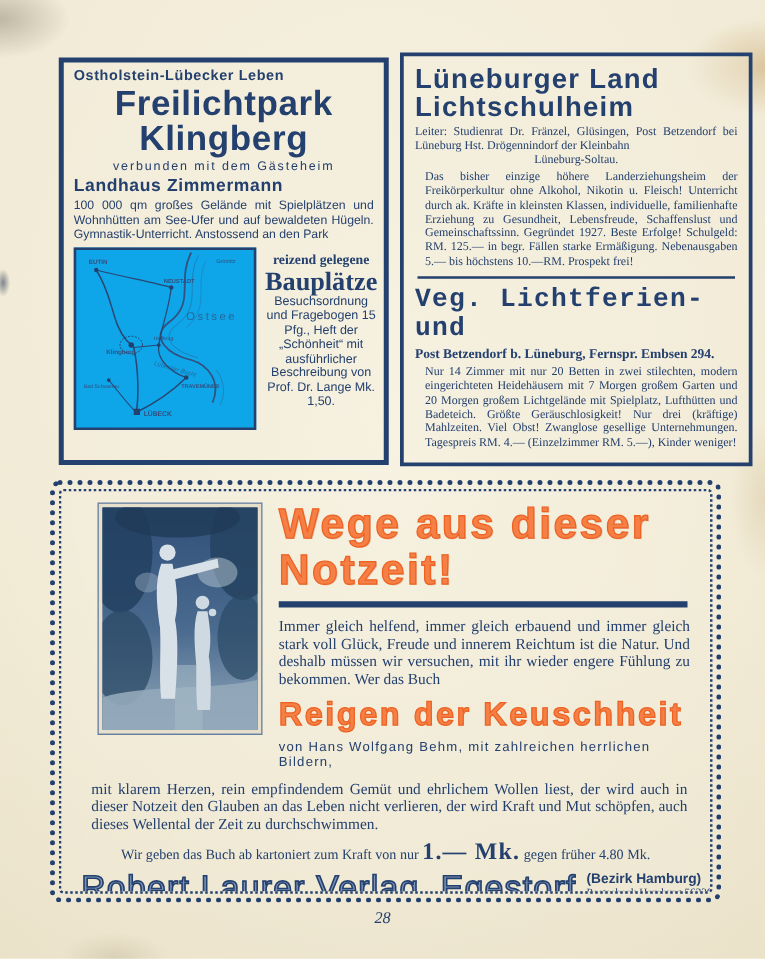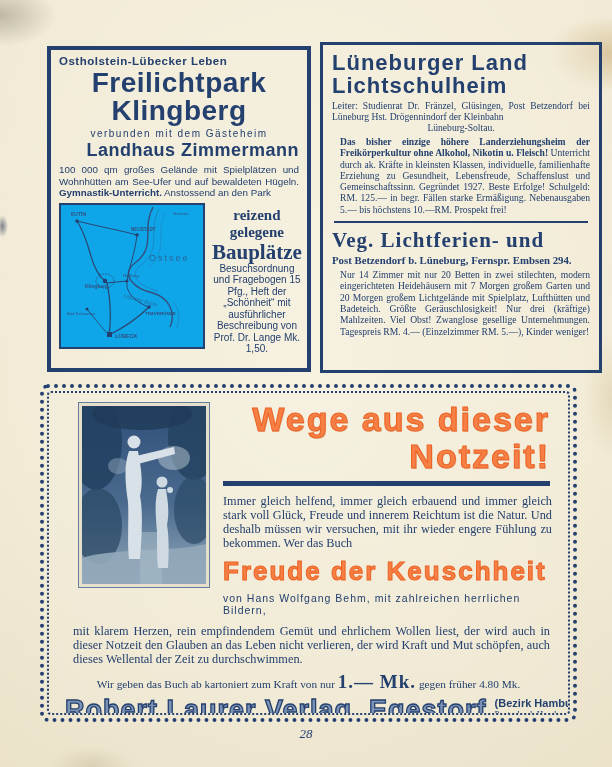--- a/index.html
+++ b/index.html
@@ -14,57 +14,57 @@
       radial-gradient(ellipse 60px 30px at 15% 100%, rgba(160,150,115,0.25), transparent 70%),
       radial-gradient(ellipse 500px 700px at 50% 45%, rgba(255,253,242,0.5), transparent 90%),
       linear-gradient(180deg,#f0e9d4 0%, #efe7d0 60%, #eae1c8 100%);
   }
   .box{position:absolute;box-sizing:border-box;background:rgba(244,238,222,0.35);}
   
   #klingberg{left:47px;top:46px;width:264px;height:326px;border:4px solid #24406e;padding:5px 8px 4px 8px;overflow:hidden;}
   .kicker{font-family:"Liberation Sans",sans-serif;font-weight:bold;font-size:11.5px;letter-spacing:0.5px;}
   .k-title{font-family:"Liberation Sans",sans-serif;font-weight:bold;font-size:28px;line-height:28px;text-align:center;letter-spacing:0.5px;margin-top:2px;}
   .k-sub{font-family:"Liberation Sans",sans-serif;font-size:10px;letter-spacing:1.5px;text-align:center;margin-top:3px;}
-  .k-guest{font-family:"Liberation Sans",sans-serif;font-weight:bold;font-size:18px;text-align:right;letter-spacing:0.5px;margin-top:1px;}
+  .k-guest{font-family:"Liberation Sans",sans-serif;font-weight:bold;font-size:14px;text-align:left;letter-spacing:0.5px;margin-top:1px;}
   .k-body{font-family:"Liberation Sans",sans-serif;font-size:9.8px;line-height:11.5px;text-align:justify;margin-top:3px;}
   .map-row{display:flex;margin-top:4px;}
   .map-frame{width:142px;height:142px;border:2px solid #24406e;background:#0ea5e9;flex:none;}
   .map-side{flex:1;padding-left:7px;text-align:center;}
-  .side1{font-weight:bold;font-size:15px;margin-top:4px;}
+  .side1{font-weight:bold;font-size:11px;margin-top:4px;}
   .side2{font-weight:bold;font-size:21px;line-height:22px;}
   .side3{font-weight:bold;font-size:13px;margin-bottom:6px;}
   .side-note{font-family:"Liberation Sans",sans-serif;font-size:10px;line-height:11.5px;}
   
   #rightbox{left:320px;top:42px;width:282px;height:331px;border:3px solid #24406e;padding:6px 9px;overflow:hidden;}
   .l-title{font-family:"Liberation Sans",sans-serif;font-weight:bold;font-size:22px;line-height:23px;letter-spacing:1px;}
   .l-leader{font-size:9.6px;line-height:11px;text-align:justify;margin-top:3px;}
   .l-leader-last{font-size:9.6px;text-align:center;}
   .l-loc{font-size:10.5px;letter-spacing:1.3px;margin-top:3px;}
   .l-body{font-size:9.6px;line-height:11.3px;text-align:justify;margin-top:3px;padding-left:8px;}
-  .l-bold{font-weight:bold;}
+  .l-bold{font-weight:normal;}
   .rule{border:0;border-top:2px solid #24406e;margin:6px 2px;}
-  .g-title{font-family:Liberation Serif, serif;font-weight:bold;font-size:21px;line-height:23px;letter-spacing:1px;}
+  .g-title{font-family:Liberation Mono, monospace;font-weight:bold;font-size:21px;line-height:23px;letter-spacing:1px;}
   .g-addr{font-weight:bold;font-size:10.8px;margin-top:2px;}
   .g-body{font-size:9.6px;line-height:11.3px;text-align:justify;margin-top:3px;padding-left:8px;}
   
   #laurer{left:40px;top:384px;width:537px;height:338px;border:4px dotted #24406e;border-radius:8px;padding:3px;background:rgba(244,238,222,0.25);}
   .lace-inner{border:2px dotted #24406e;border-radius:4px;height:100%;box-sizing:border-box;padding:8px 12px;overflow:hidden;}
   .laurer-top{position:relative;min-height:182px;}
   .photo-frame{position:absolute;left:18px;top:2px;width:124px;height:178px;border:3px solid #e6dfcb;outline:1px solid #647ea0;background:#35567e;}
   .laurer-right{margin-left:162px;}
-  .notzeit{font-family:"Liberation Sans",sans-serif;font-weight:bold;font-size:34px;line-height:37px;letter-spacing:2px;text-align:right;color:#f57f44;-webkit-text-stroke:1px #ed6223;text-shadow:1px 1px 0 rgba(180,70,20,0.25);padding-right:6px;}
+  .notzeit{font-family:"Liberation Sans",sans-serif;font-weight:bold;font-size:34px;line-height:37px;letter-spacing:2px;color:#f57f44;-webkit-text-stroke:1px #ed6223;text-shadow:1px 1px 0 rgba(180,70,20,0.25);padding-right:6px;}
   .big-rule{height:5px;background:#24406e;margin:6px 6px 8px 0;}
   .intro{font-size:12.3px;line-height:14px;text-align:justify;padding-right:4px;}
   .book-title{font-family:"Liberation Sans",sans-serif;font-weight:bold;font-size:26px;letter-spacing:2px;color:#f57f44;-webkit-text-stroke:1px #ed6223;margin-top:6px;}
   .byline{font-family:"Liberation Sans",sans-serif;font-size:10.5px;letter-spacing:1px;margin-top:5px;}
   .contin{font-size:12.3px;line-height:14px;text-align:justify;margin-top:8px;padding:0 6px 0 12px;}
   .price-line{text-align:center;margin-top:5px;font-size:11.3px;}
   .price-big{font-size:19px;font-weight:bold;letter-spacing:1px;}
   .pub-row{display:flex;align-items:flex-start;margin-top:2px;padding-left:4px;}
-  .pub-name{font-family:"Liberation Sans",sans-serif;font-weight:bold;font-size:27px;letter-spacing:1px;white-space:nowrap;color:#7d93b6;-webkit-text-stroke:1.3px #24406e;}
+  .pub-name{font-family:"Liberation Sans",sans-serif;font-weight:normal;font-size:27px;letter-spacing:1px;white-space:nowrap;color:#7d93b6;-webkit-text-stroke:1.3px #24406e;}
   .pub-meta{padding-left:8px;padding-top:2px;}
   .pub-district{font-family:"Liberation Sans",sans-serif;font-weight:bold;font-size:11px;white-space:nowrap;}
   .pub-postscheck{font-size:9px;white-space:nowrap;}
   
   #pagenum{position:absolute;left:0;right:0;top:726px;text-align:center;font-style:italic;font-size:13px;}
   svg text{font-family:"Liberation Sans",sans-serif;fill:#33507e;}
 </style>
 </head>
 <body>
 
@@ -171,21 +171,21 @@
           <circle cx="80" cy="76" r="5.5" fill="#cfd9e2"></circle>
           <circle cx="88" cy="84" r="3" fill="#cfd9e2"></circle>
           <path d="M76,83 C72,96 74,112 75,126 C75,142 75,152 76,162 L86,162 C87,146 87,130 85,119 C88,104 85,91 84,83 Z" fill="#cfd9e2"></path>
         </svg>
       </div>
       <div class="laurer-right">
         <div class="notzeit">Wege aus dieser</div>
         <div class="notzeit">Notzeit!</div>
         <div class="big-rule"></div>
         <div class="intro">Immer gleich helfend, immer gleich erbauend und immer gleich stark voll Glück, Freude und innerem Reichtum ist die Natur. Und deshalb müssen wir versuchen, mit ihr wieder engere Fühlung zu bekommen. Wer das Buch</div>
-        <div class="book-title">Freude der Keuschheit</div>
+        <div class="book-title">Reigen der Keuschheit</div>
         <div class="byline">von Hans Wolfgang Behm, mit zahlreichen herrlichen Bildern,</div>
       </div>
     </div>
     <div class="contin">mit klarem Herzen, rein empfindendem Gemüt und ehrlichem Wollen liest, der wird auch in dieser Notzeit den Glauben an das Leben nicht verlieren, der wird Kraft und Mut schöpfen, auch dieses Wellental der Zeit zu durchschwimmen.</div>
     <div class="price-line"><span>Wir geben das Buch ab kartoniert zum Kraft von nur </span><span class="price-big">1.— Mk.</span><span> gegen früher 4.80 Mk.</span></div>
     <div class="pub-row">
       <div class="pub-name">Robert Laurer Verlag, Egestorf</div>
       <div class="pub-meta">
         <div class="pub-district">(Bezirk Hamburg)</div>
         <div class="pub-postscheck">Postscheck Hamburg 56239</div>

